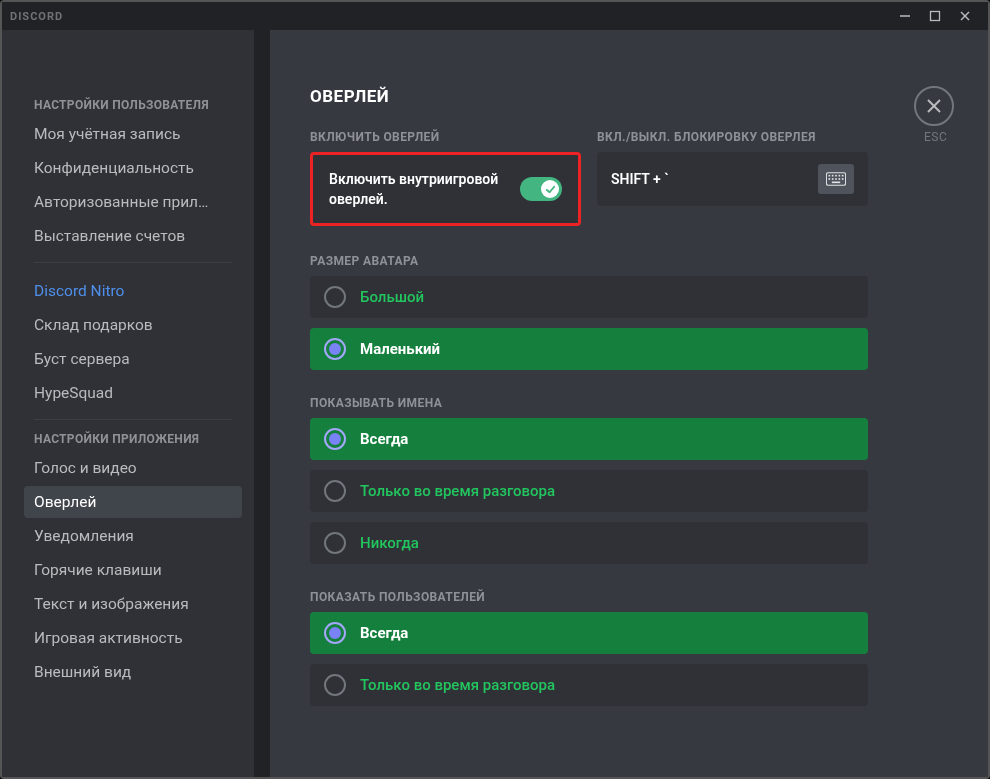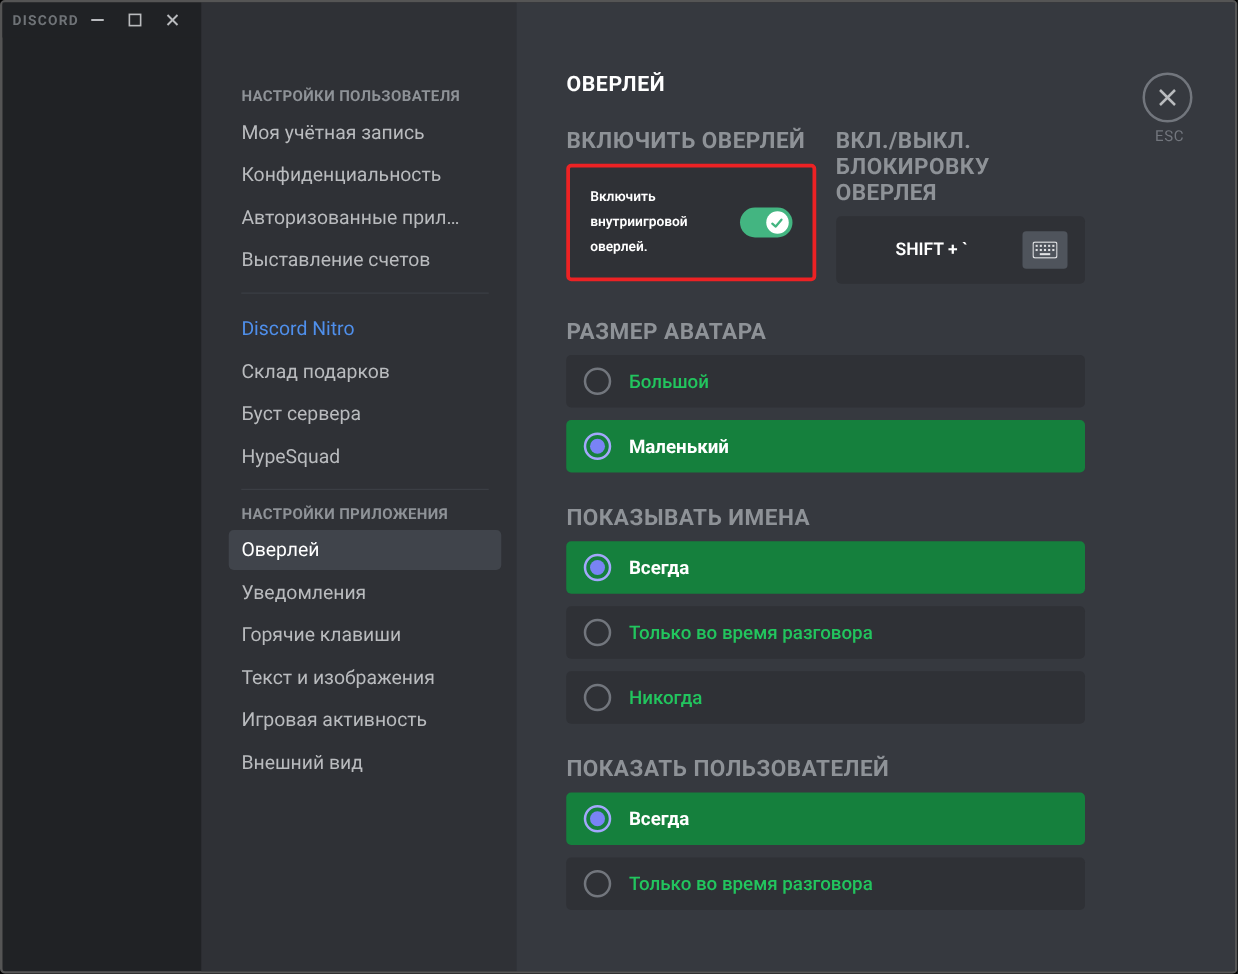--- a/index.html
+++ b/index.html
@@ -1,46 +1,46 @@
 <!DOCTYPE html>
 <html><head>
 <meta charset="utf-8">
 <style>
   * { box-sizing: border-box; margin: 0; padding: 0; }
   html, body { width: 990px; height: 779px; overflow: hidden; font-family: -apple-system, BlinkMacSystemFont, "Segoe UI", Roboto, Helvetica, Arial, sans-serif; background: #000; }
-  .app-frame { width: 990px; height: 779px; border: 2px solid #555; border-radius: 4px; background: #202225; position: relative; display: flex; flex-direction: row; }
+  .app-frame { width: 990px; height: 779px; border: 2px solid #555; border-radius: 4px; background: #202225; position: relative; display: flex; flex-direction: column; }
   .titlebar { height: 28px; background: #202225; display: flex; align-items: center; padding: 0 8px; color: #6f7377; font-size: 11px; font-weight: 700; letter-spacing: 1px; }
   .titlebar .title { flex: 1; }
   .titlebar .win-btn { width: 30px; height: 28px; display: flex; align-items: center; justify-content: center; color: #b9bbbe; cursor: pointer; }
   .titlebar .win-btn svg { width: 12px; height: 12px; }
-  .body { flex: 1; display: flex; min-height: 0; }
+  .body { flex: 1; display: flex; min-height: 0; gap: 16px; }
   .sidebar { width: 252px; background: #2f3136; padding: 60px 12px 0 22px; overflow-y: auto; }
   .sidebar::-webkit-scrollbar { width: 0; }
   .section-header { color: #8e9297; font-size: 12px; font-weight: 700; letter-spacing: 0.3px; margin: 8px 0 6px 10px; }
   .nav-item { color: #b9bbbe; font-size: 15.5px; padding: 6px 10px; border-radius: 4px; cursor: pointer; line-height: 20px; margin-bottom: 2px; white-space: nowrap; overflow: hidden; text-overflow: ellipsis; }
   .nav-item.selected { background: #40444b; color: #ffffff; }
   .nav-item.nitro { color: #4f8feb; }
   .divider { height: 1px; background: #3b3e44; margin: 10px 10px 12px 10px; }
   .content-wrap { flex: 1; background: #36393f; position: relative; display: flex; }
   .content { flex: 1; padding: 56px 40px 0 40px; color: #ffffff; overflow: hidden; }
   .esc-col { width: 80px; position: relative; }
   .esc-btn { position: absolute; top: 56px; left: 6px; width: 40px; height: 40px; border: 2px solid #72767d; border-radius: 50%; display: flex; align-items: center; justify-content: center; color: #b9bbbe; cursor: pointer; }
   .esc-btn svg { width: 18px; height: 18px; }
   .esc-label { position: absolute; top: 100px; left: 16px; font-size: 12px; font-weight: 400; color: #72767d; letter-spacing: 0.5px; }
   h2.page-title { font-size: 17px; font-weight: 700; color: #ffffff; margin-bottom: 24px; letter-spacing: 0.5px; }
-  .field-label { font-size: 18px; font-weight: 700; color: #8e9297; letter-spacing: 0.4px; margin-bottom: 8px; }
+  .field-label { font-size: 12px; font-weight: 700; color: #8e9297; letter-spacing: 0.4px; margin-bottom: 8px; }
   .two-col { display: flex; gap: 16px; margin-bottom: 28px; align-items: flex-start; }
   .two-col > div { flex: 1; min-width: 0; }
   .toggle-card { background: #2f3136; border-radius: 4px; padding: 14px 16px; display: flex; align-items: center; gap: 14px; border: 3px solid #ed2224; cursor: pointer; }
-  .toggle-card .label { color: #ffffff; font-size: 11px; font-weight: 600; flex: 1; line-height: 20px; }
+  .toggle-card .label { color: #ffffff; font-size: 14px; font-weight: 600; flex: 1; line-height: 20px; }
   .toggle { width: 42px; height: 24px; border-radius: 14px; background: #43b581; position: relative; flex-shrink: 0; }
   .toggle .knob { position: absolute; top: 3px; right: 3px; width: 18px; height: 18px; border-radius: 50%; background: #ffffff; display: flex; align-items: center; justify-content: center; }
   .toggle .knob svg { width: 11px; height: 11px; }
   .hotkey-card { background: #2f3136; border-radius: 4px; padding: 12px 14px; display: flex; align-items: center; gap: 10px; min-height: 52px; cursor: pointer; }
-  .hotkey-card .key { color: #ffffff; font-size: 14px; font-weight: 600; flex: 1; text-align: center; }
+  .hotkey-card .key { color: #ffffff; font-size: 14px; font-weight: 600; flex: 1; }
   .kb-icon-box { background: #4f545c; border-radius: 3px; width: 36px; height: 30px; display: flex; align-items: center; justify-content: center; color: #e1e2e4; }
   .kb-icon-box svg { width: 20px; height: 14px; }
   .radio-group { margin-bottom: 26px; }
   .radio-row { background: #2f3136; border-radius: 4px; padding: 10px 14px; display: flex; align-items: center; gap: 14px; margin-bottom: 10px; cursor: pointer; }
   .radio-row.selected { background: #15803d; }
   .radio-outer { width: 22px; height: 22px; border: 2px solid #72767d; border-radius: 50%; position: relative; flex-shrink: 0; }
   .radio-row.selected .radio-outer { border-color: #a3a7fc; }
   .radio-row.selected .radio-outer::after { content: ""; position: absolute; top: 3px; left: 3px; width: 12px; height: 12px; background: #7983f5; border-radius: 50%; }
   .radio-label { color: #22c55e; font-size: 15px; font-weight: 500; }
   .radio-row.selected .radio-label { color: #ffffff; font-weight: 700; }
@@ -83,20 +83,21 @@
       <div class="divider"></div>
       <div id="nav-nitro">
           <div class="nav-item nitro">Discord Nitro</div>
           <div class="nav-item">Склад подарков</div>
           <div class="nav-item">Буст сервера</div>
           <div class="nav-item">HypeSquad</div>
         </div>
       <div class="divider"></div>
       <div class="section-header">НАСТРОЙКИ ПРИЛОЖЕНИЯ</div>
       <div id="nav-app">
+          <div class="nav-item">Голос и видео</div>
           <div class="nav-item selected">Оверлей</div>
           <div class="nav-item">Уведомления</div>
           <div class="nav-item">Горячие клавиши</div>
           <div class="nav-item">Текст и изображения</div>
           <div class="nav-item">Игровая активность</div>
           <div class="nav-item">Внешний вид</div>
         </div>
     </div>
 
     <div class="content-wrap">

